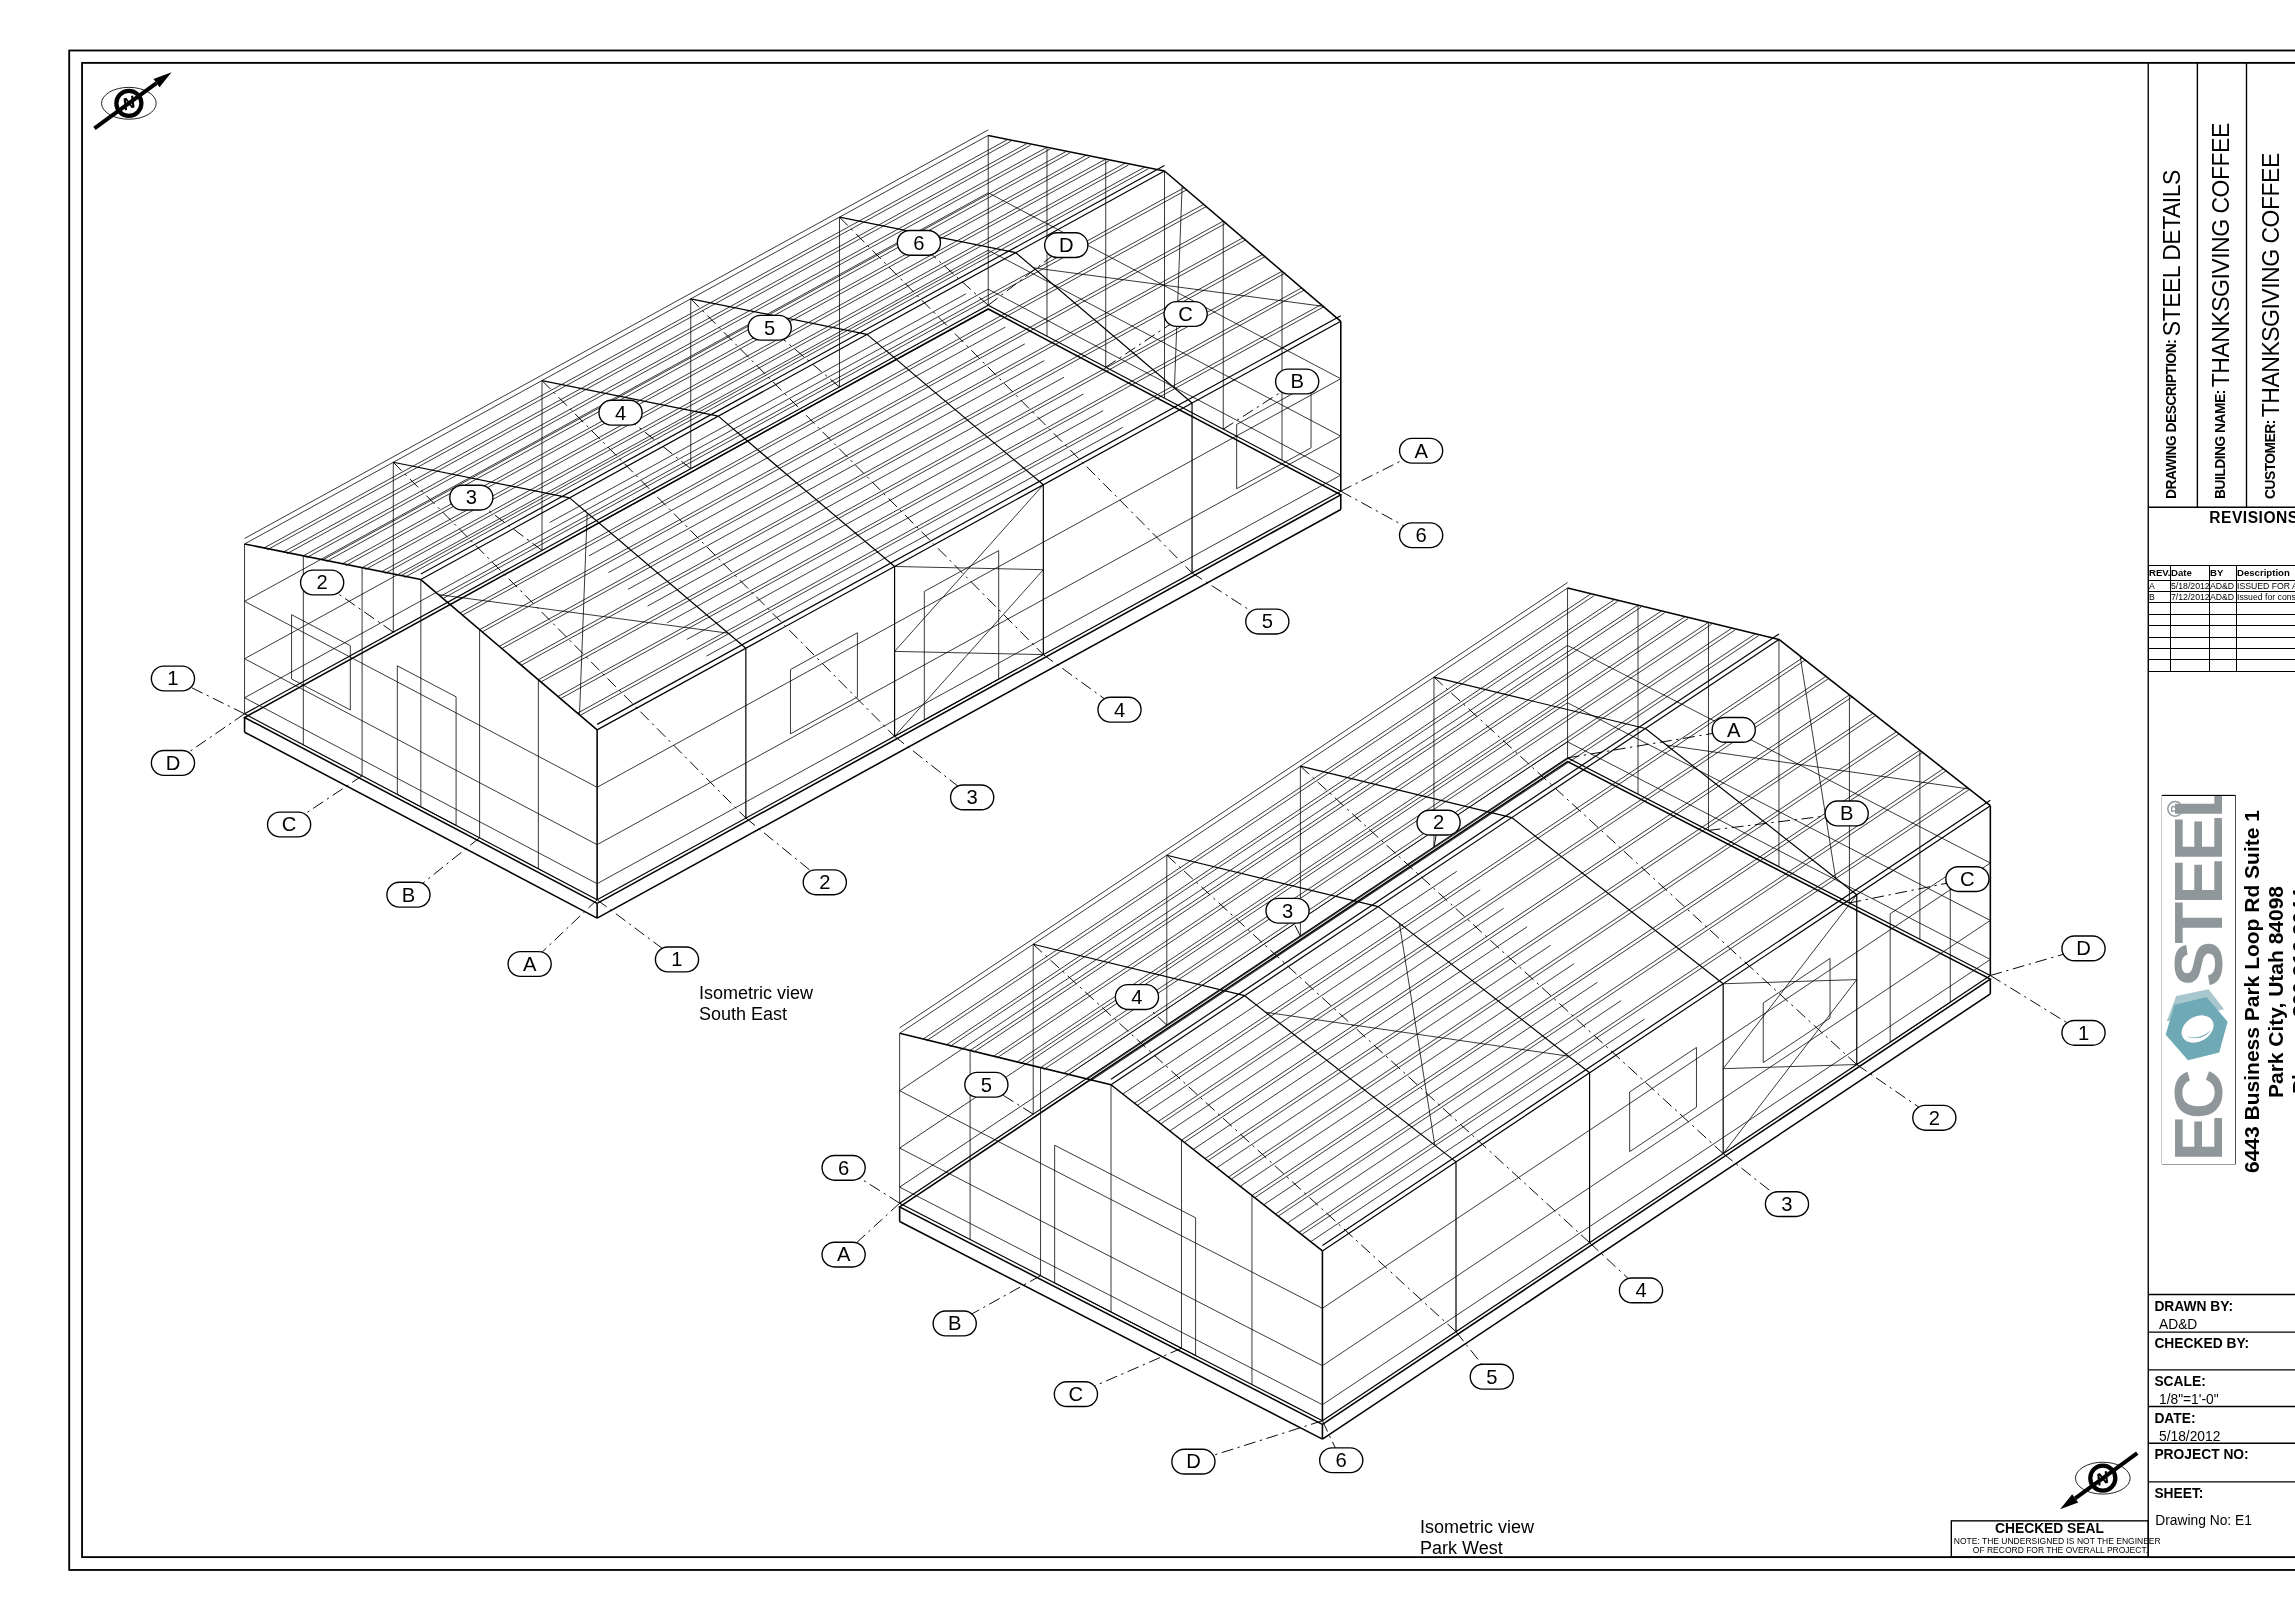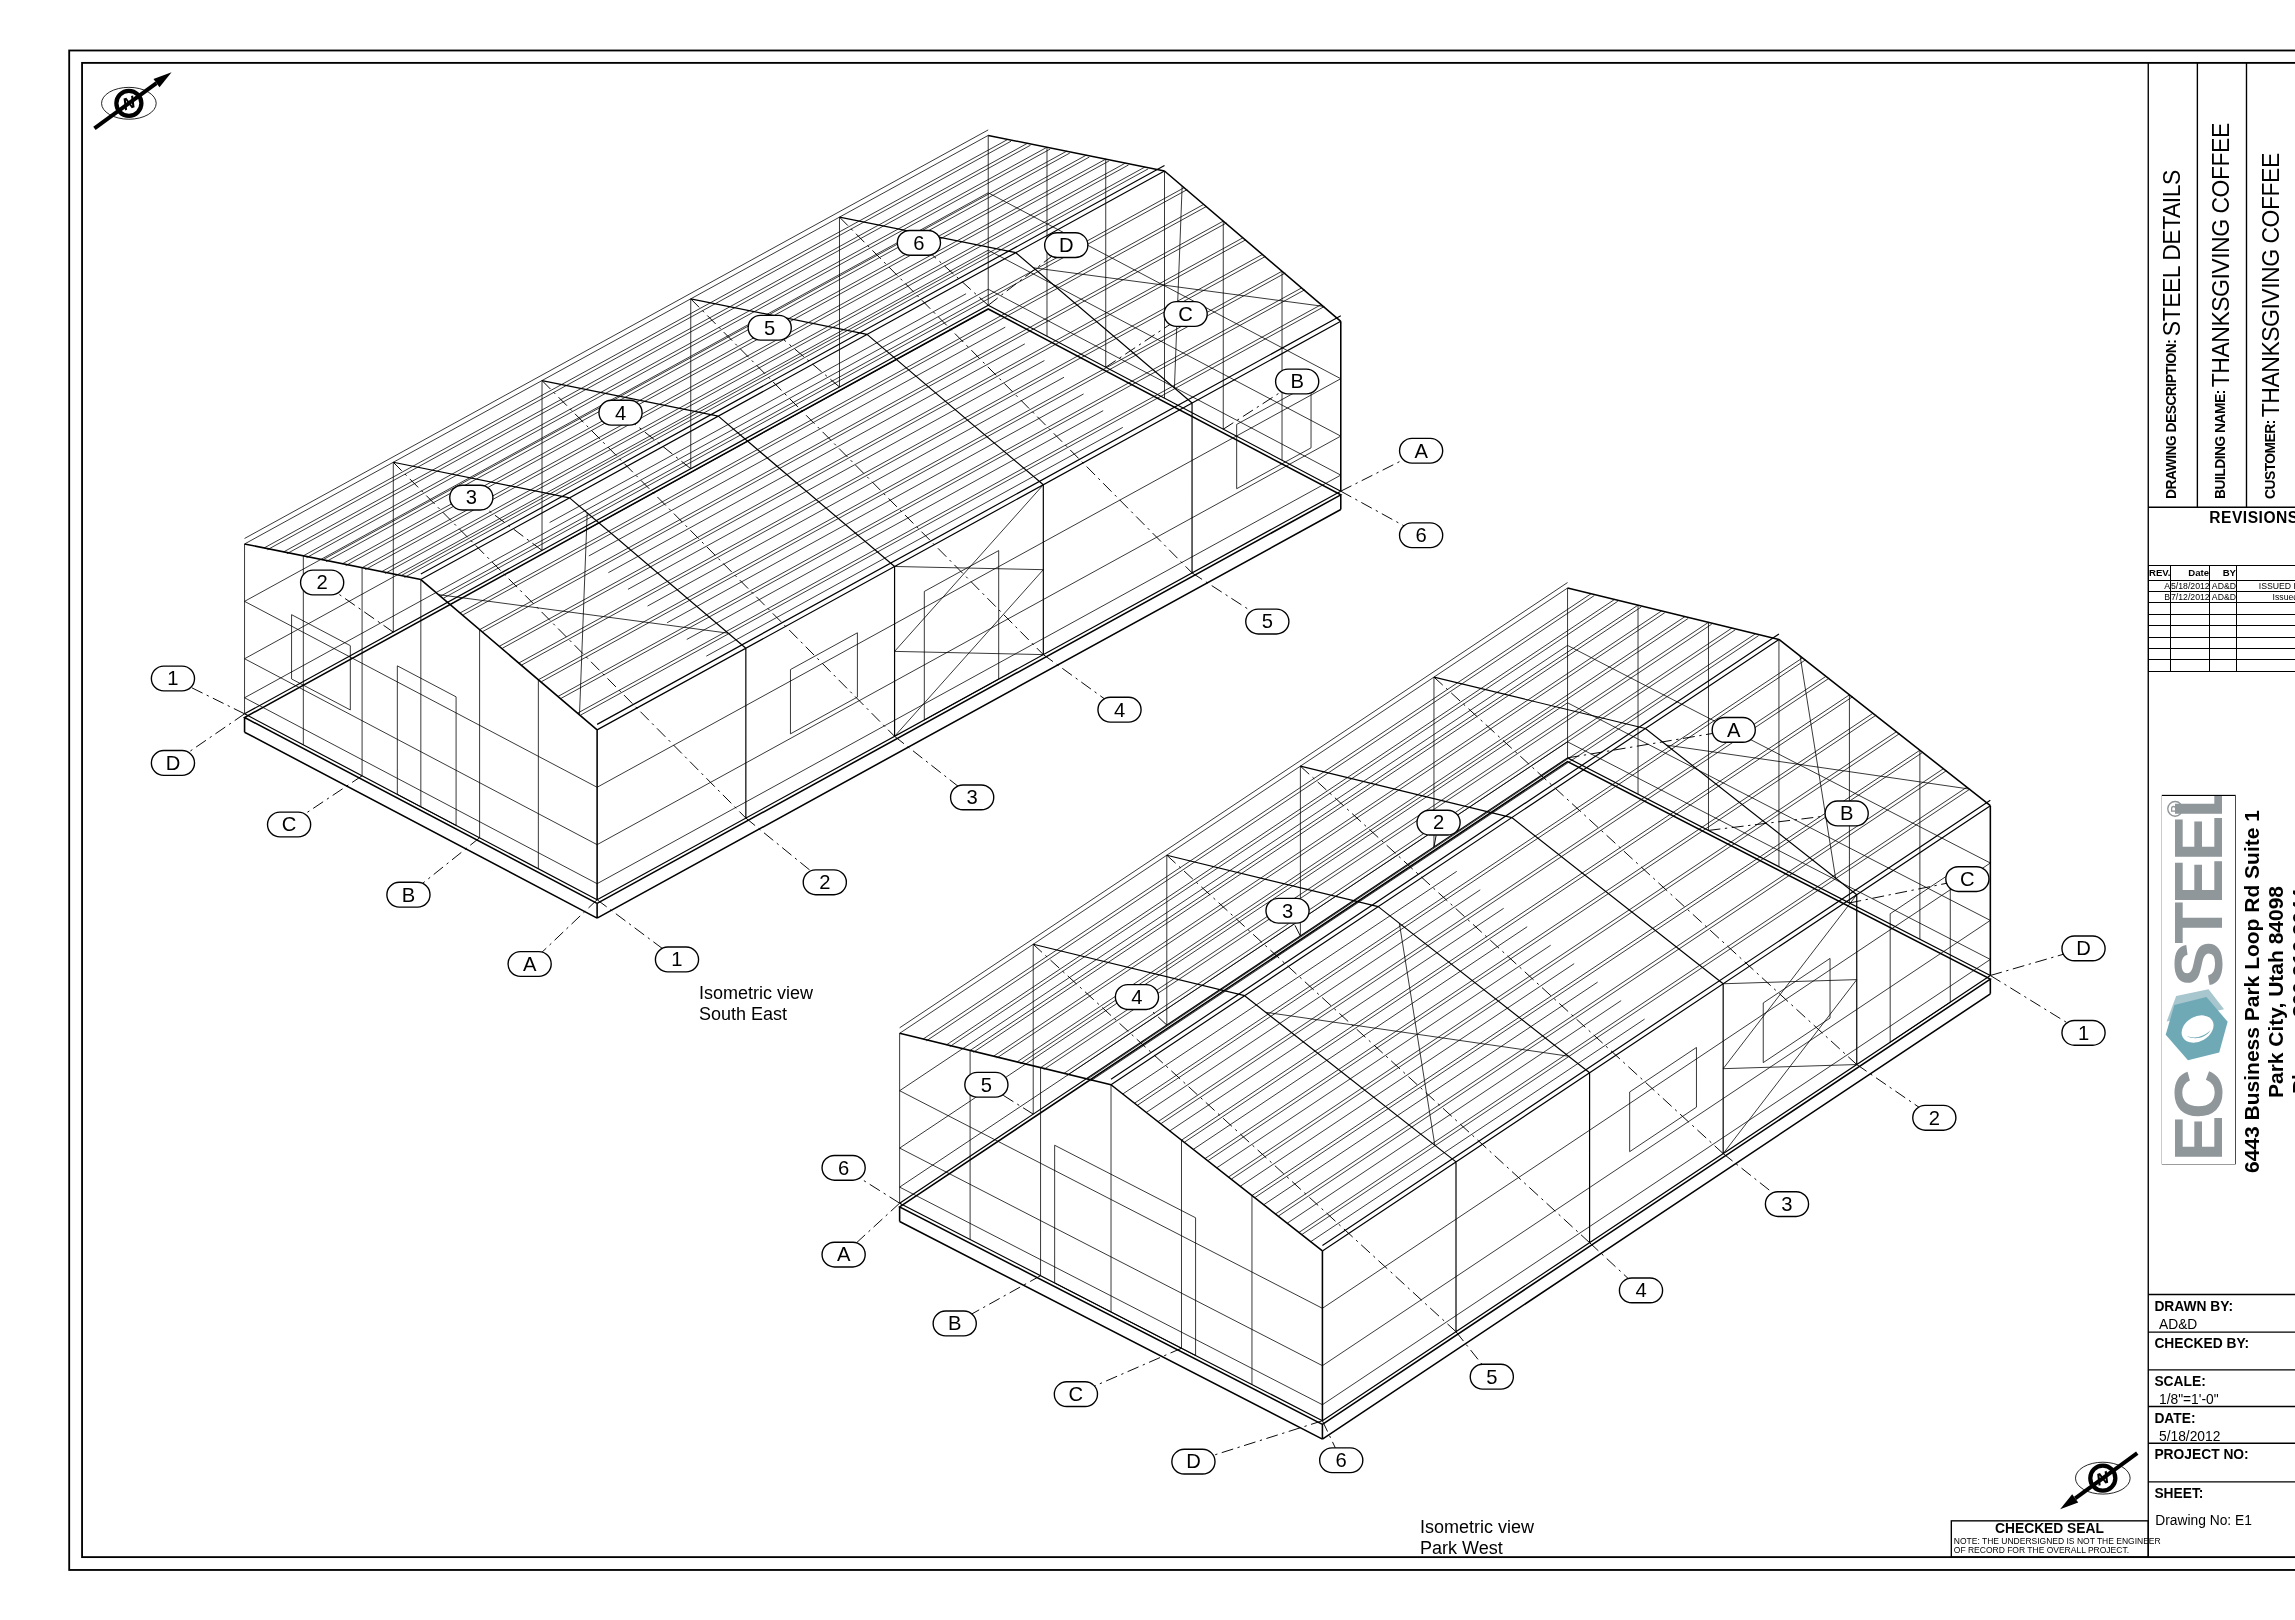--- a/index.html
+++ b/index.html
@@ -12,41 +12,41 @@
   
   .field-col{position:absolute;top:64px;height:442px;writing-mode:vertical-rl;
              transform:rotate(180deg);white-space:nowrap;overflow:hidden;padding-inline-start:7.3px}
   .f-label{font-weight:bold;font-size:13.8px;letter-spacing:-0.5px}
   .f-value{font-size:23px;padding-inline-start:2.8px;letter-spacing:-0.5px}
   
   #revisions-title{left:2148px;top:509px;width:212px;text-align:center;
                    font-size:15.6px;font-weight:bold;letter-spacing:0.5px}
   #rev-table{position:absolute;left:2148px;top:565px;width:212px;height:106px;
              border-collapse:collapse;table-layout:fixed}
-  #rev-table td,#rev-table th{border:0.9px solid #000;font-size:8.7px;text-align:right;
+  #rev-table td,#rev-table th{border:0.9px solid #000;font-size:8.7px;text-align:left;
              overflow:hidden;white-space:nowrap;padding:0}
   #rev-table th{font-size:9.6px;font-weight:bold}
   
   #logo-box{left:2162px;top:796px;width:73px;height:368px;background:#fff}
   #logo-rot{position:absolute;left:0;top:0;width:368px;height:73px;
             transform:rotate(-90deg) translate(-368px,0);transform-origin:0 0}
   
   #address{left:2240px;top:661px;height:661px;width:73px;text-align:center}
   #address div{font-weight:bold;font-size:21px;line-height:24px;white-space:nowrap}
   
   .info-row{position:absolute;left:2148px;width:212px;padding:3.7px 0 0 6.4px}
   .info-label{font-weight:bold;font-size:13.8px;display:block}
   .info-value{font-size:13.8px;display:block;padding:3.7px 0 0 4.6px}
   #project-row .info-value{position:absolute;right:8.3px;top:2.8px;font-size:15.6px}
   #sheet-row .dn{font-size:13.8px;padding:12px 0 0 0.9px}
   #sheet-row .dn b{font-weight:normal}
   
   #seal{left:1951px;top:1521px;width:197px;height:36px;text-align:center}
   #seal .seal-title{font-size:13.8px;font-weight:bold;line-height:15.6px}
-  #seal .seal-note{font-size:8.5px;line-height:9.6px;text-align:left;padding-left:2.8px;white-space:nowrap}
+  #seal .seal-note{font-size:8.5px;line-height:9.6px;text-align:right;padding-left:2.8px;white-space:nowrap}
   
   .view-title{position:absolute;font-size:18px;line-height:21px;white-space:nowrap}
   #vt-se{left:699px;top:983px}
   #vt-nw{left:1420px;top:1517px}
   
   .ln-thin{fill:none;stroke:#000;stroke-width:1.7}
   .ln-med{fill:none;stroke:#000;stroke-width:2.6}
   .ln-thick{fill:none;stroke:#000;stroke-width:3.4}
   .ln-dash{fill:none;stroke:#000;stroke-width:2.1;stroke-dasharray:26 10 5 10}
   .bubble-shape{fill:#fff;stroke:#000;stroke-width:3}

